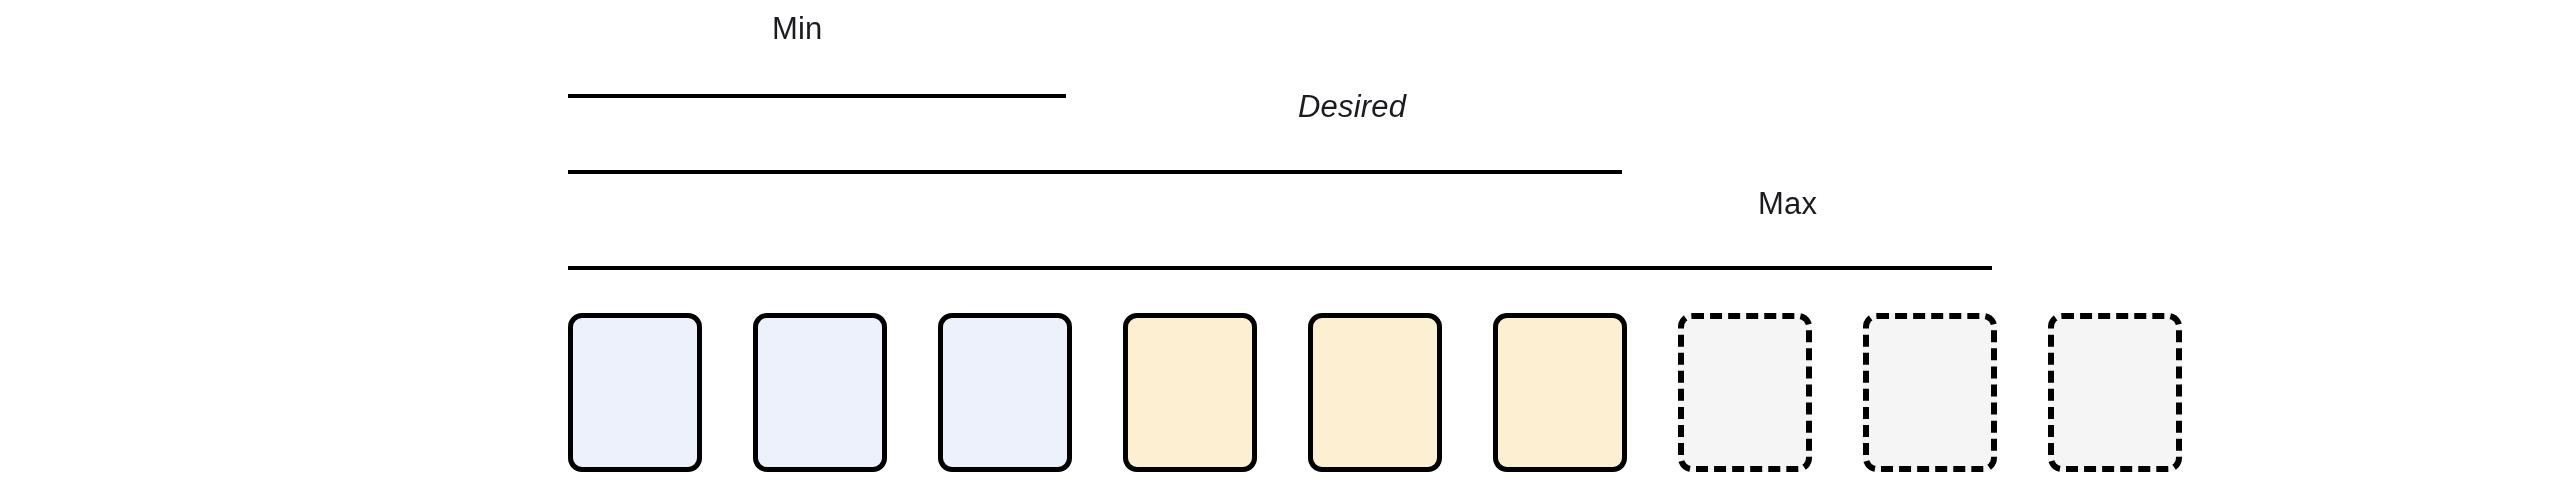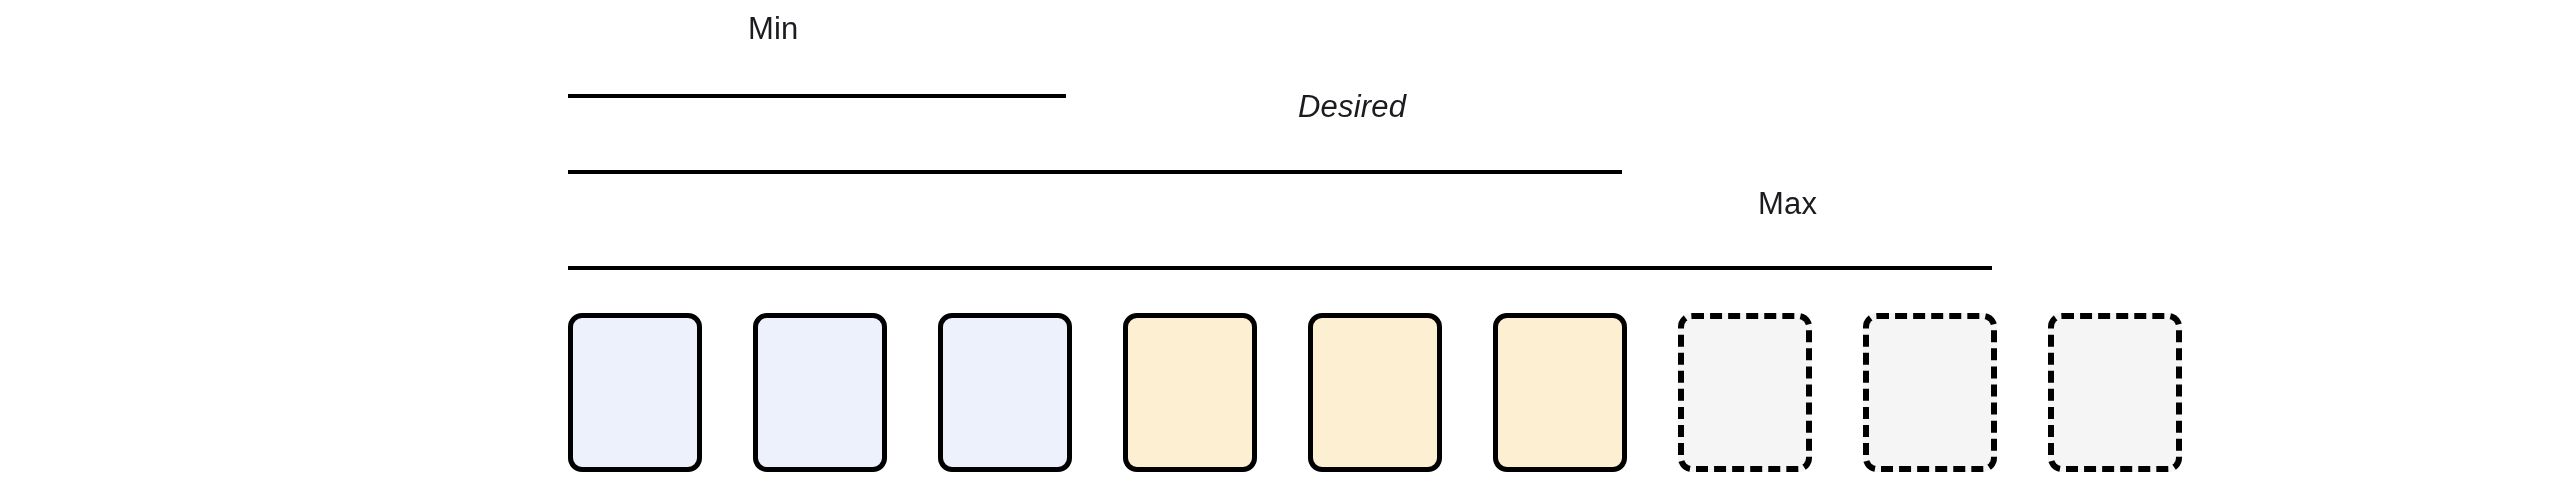--- a/index.html
+++ b/index.html
@@ -79,21 +79,21 @@
     background: #f5f5f5;
     border-style: dashed;
     border-width: 6px;
   }
 </style>
 </head>
 <body>
 
 <div id="capacity-diagram">
 
-  <div class="range-label min-label" style="left: 748px;">Min</div>
+  <div class="range-label min-label" style="left: 772px;">Min</div>
   <div class="range-rule min-rule" style="width: 498px;"></div>
 
   <div class="range-label desired-label" style="left: 1298px;">Desired</div>
   <div class="range-rule desired-rule" style="width: 1054px;"></div>
 
   <div class="range-label max-label" style="left: 1758px; text-align: center;">Max</div>
   <div class="range-rule max-rule" style="width: 1424px;"></div>
 
   <div class="slot-row">
     <div class="slot state-active" style="background: rgb(237, 241, 251); border-style: solid; border-color: rgb(0, 0, 0);"></div>

